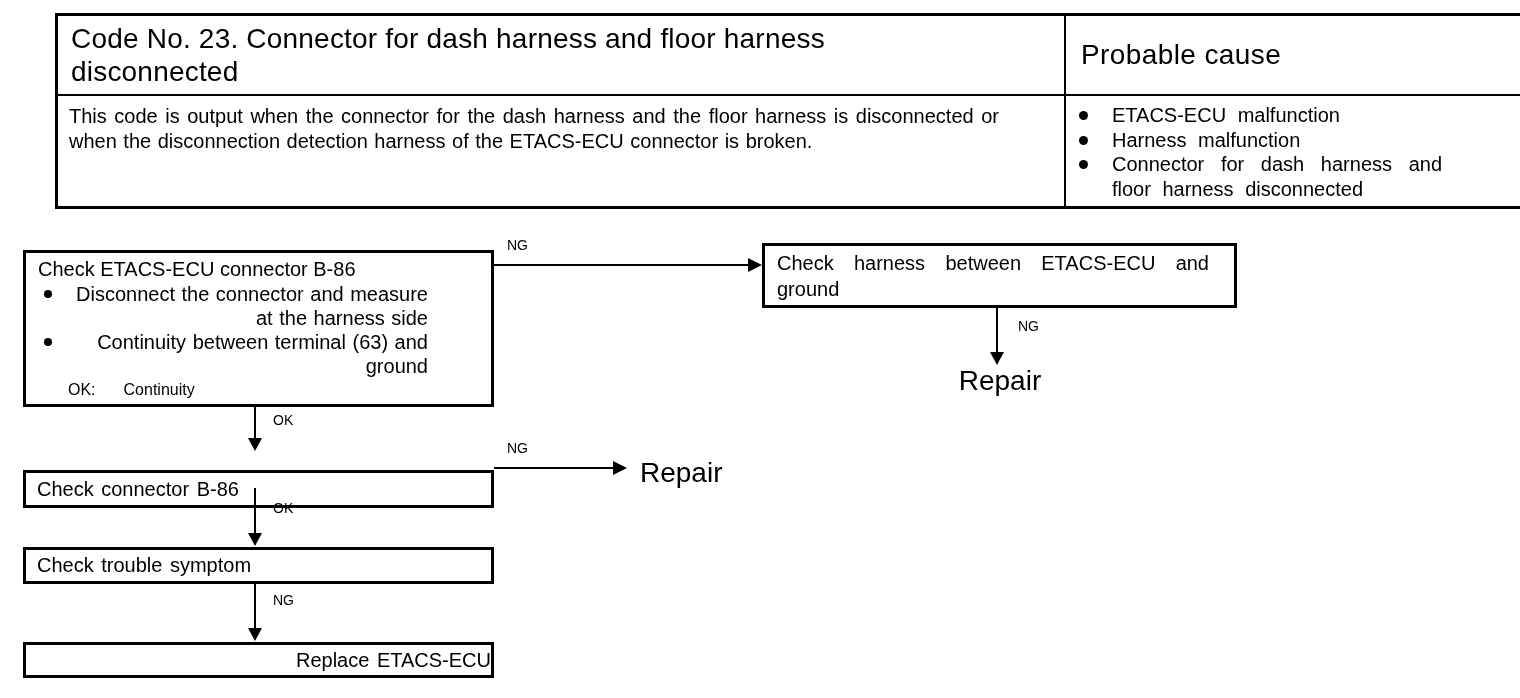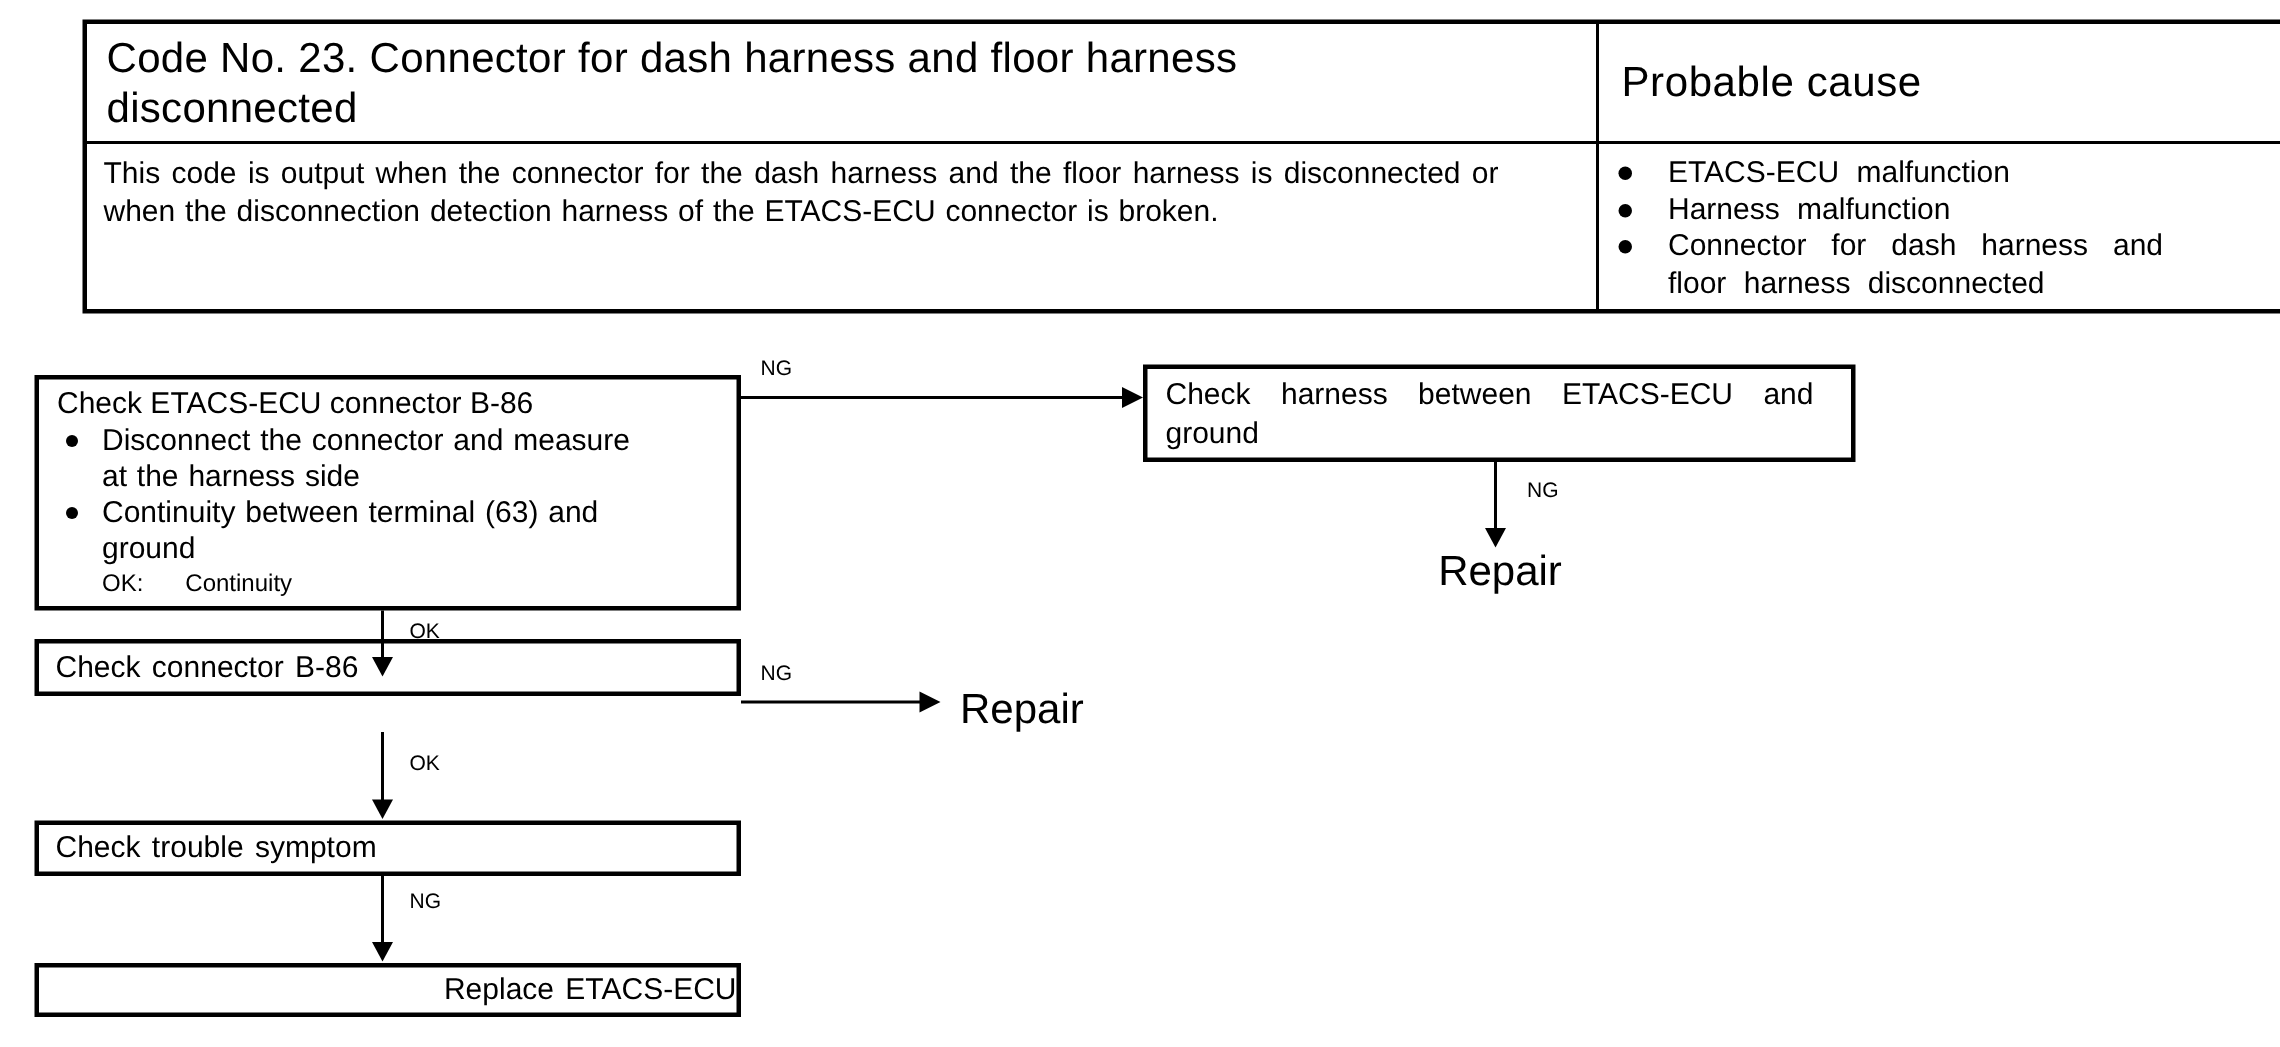--- a/index.html
+++ b/index.html
@@ -51,34 +51,34 @@
     text-align:justify; word-spacing:6px;
   }
 
   
   .fbox{
     position:absolute; border:3px solid #000; background:#fff;
     font-size:20px;
   }
   .box-a{ left:23px; top:250px; width:471px; height:157px; padding:4px 6px 0 10px; }
   .fbox-title{ font-size:20px; line-height:25px; margin-left:2px; }
-  .fb-row{ display:flex; }
+  .fb-row{ display:flex;text-align:right; }
   .fb-row .dot{
     flex:0 0 auto; width:8px; height:8px; border-radius:50%;
     background:#000; margin:8px 16px 0 8px;
   }
   .fb-text{ font-size:20px; line-height:24px; width:360px; word-spacing:1px; }
   .fb-okline{ margin-left:32px; font-size:16px; line-height:24px; display:flex; }
   .fb-okline .okval{ margin-left:28px; }
 
   .box-b{ left:762px; top:243px; width:475px; height:65px; padding:4px 10px 0 12px; }
   .box-b .jtext{ width:432px; font-size:20px; line-height:26px; text-align:justify; word-spacing:2px; }
 
   .onelinebox{ display:flex; align-items:center; padding-left:11px; }
-  .box-c{ left:23px; top:426px; width:471px; height:38px; }
+  .box-c{ left:23px; top:470px; width:471px; height:38px; }
   .box-d{ left:23px; top:547px; width:471px; height:37px; }
   .box-e{ left:23px; top:642px; width:471px; height:36px;justify-content:flex-end; }
   .onelinebox span{ word-spacing:2px; }
 
   
   .hline{ position:absolute; height:0; border-top:2px solid #000; }
   .vline{ position:absolute; width:0; border-left:2px solid #000; }
   .arrow-right{
     position:absolute; width:0; height:0;
     border-top:7px solid transparent; border-bottom:7px solid transparent;

